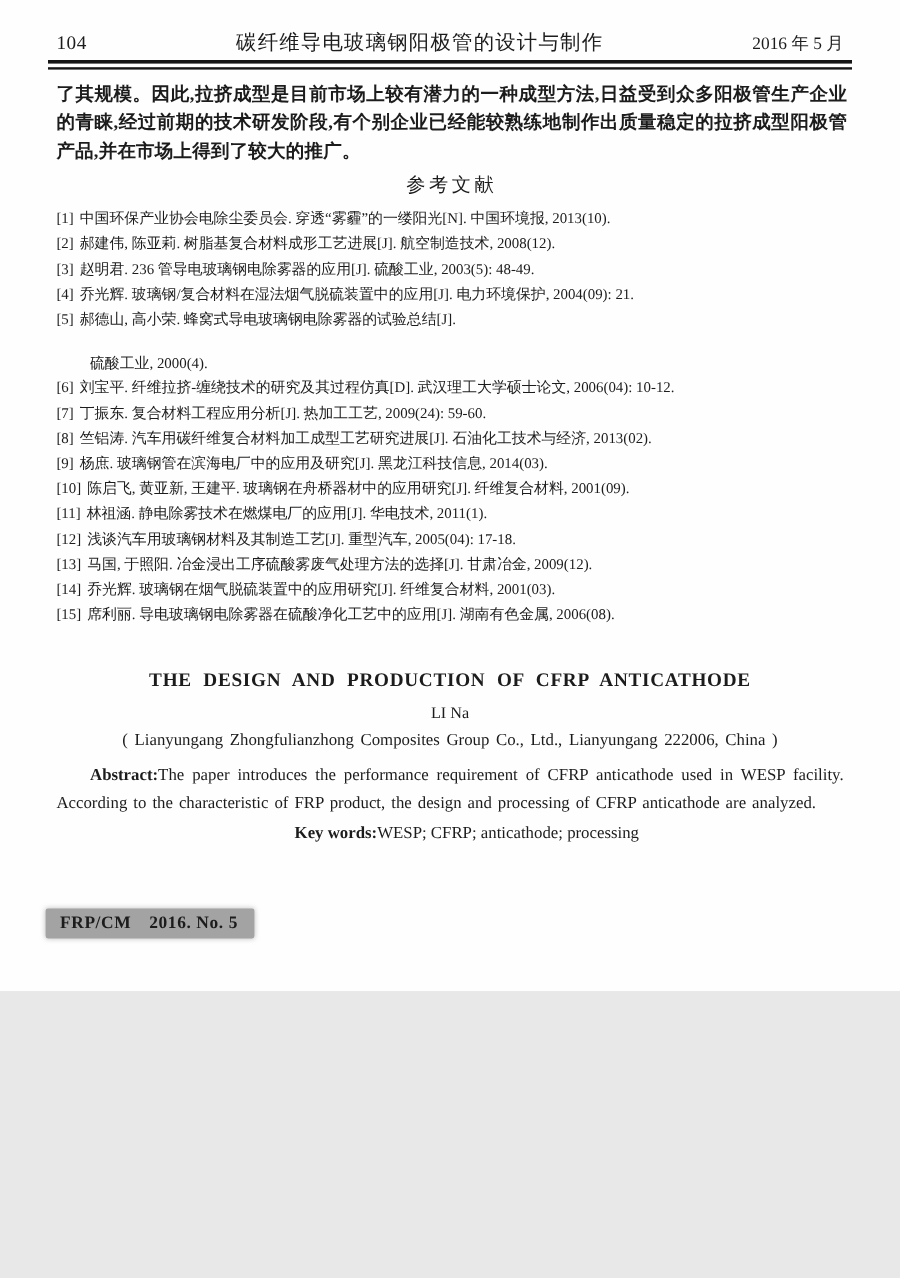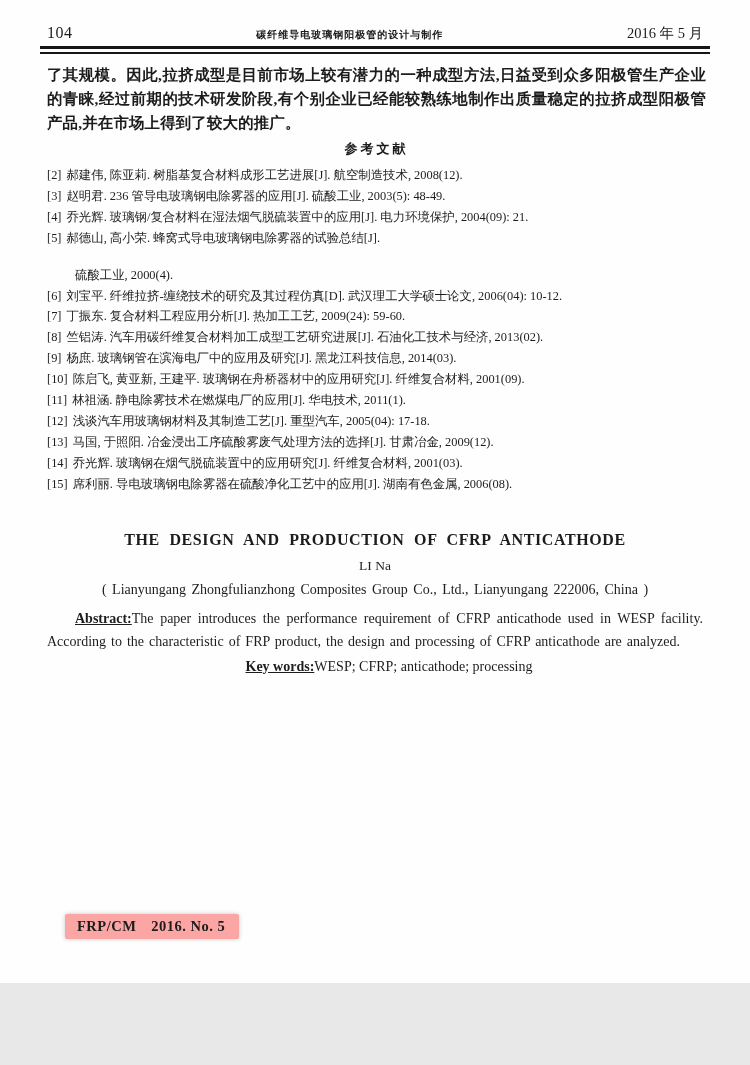--- a/index.html
+++ b/index.html
@@ -1,32 +1,32 @@
 <!DOCTYPE html>
 <html><head>
 <meta charset="utf-8">
 <style>
   html,body{margin:0;padding:0;background:#e8e8e8;}
   .page{
     position:relative;
-    width:750px;height:983px;
+    width:750px;height:826px;
     margin:0 auto;
     background:#fefefe;
     color:#1c1c1c;
     font-family:"Liberation Serif","DejaVu Serif",serif;
     overflow:hidden;
     box-sizing:border-box;
   }
   
   .hdr{
     display:flex;justify-content:space-between;align-items:baseline;
     margin:24px 47px 0 47px;
   }
   .hdr .pagenum{font-size:16px;letter-spacing:.5px;}
-  .hdr .runtitle{font-size:10px;font-weight:bold;letter-spacing:1px;}
+  .hdr .runtitle{font-size:17px;font-weight:normal;letter-spacing:1px;}
   .hdr .issuedate{font-size:14.5px;}
   .hdr-rule{
     margin:3px 40px 0 40px;
     border-top:3px solid #161616;
     border-bottom:2px solid #161616;
     height:3px;
   }
   
   .cols{
     display:flex;gap:16px;
@@ -38,21 +38,21 @@
   .body-text{
     margin:0;
     font-size:15.4px;line-height:24px;
     text-align:justify;letter-spacing:.2px;
     font-weight:600;
   }
   .body-text.indent{text-indent:2em;}
   .refs-heading{
     margin:5px 0 7px 0;
     text-align:center;
-    font-size:13px;font-weight:bold;letter-spacing:3px;
+    font-size:16px;font-weight:normal;letter-spacing:3px;
   }
   .ref{
     margin:0;
     font-size:12.4px;line-height:20.9px;
     text-align:justify;
     padding-left:28px;text-indent:-28px;
   }
   .ref.cont{text-indent:0;}
   .ref-label{margin-right:5px;}
   
@@ -70,25 +70,25 @@
   .eng-abstract{
     margin:9px 0 0 0;
     font-size:14px;line-height:23.5px;
     text-align:justify;text-indent:2em;word-spacing:1.5px;
   }
   .eng-keywords{
     margin:1px 0 0 0;
     font-size:14px;line-height:23.5px;
     text-align:center;text-indent:2em;
   }
-  .eng b{font-weight:bold;text-decoration:underline;}
+  .eng b{font-weight:bold;}
   
   .footer-box{
-    position:absolute;left:65px;bottom:44px;
-    background:#fca5a5;
+    position:absolute;left:38px;bottom:44px;
+    background:#a3a3a3;
     padding:3px 14px 4px 12px;
     border-radius:2px;
     box-shadow:0 0 4px rgba(160,160,160,.6);
   }
   .footer-box span{
     font-size:14.5px;font-weight:bold;letter-spacing:.5px;
   }
   .scan-noise{
     position:absolute;left:95px;top:1021px;width:340px;height:3px;
     background:repeating-linear-gradient(90deg,#9a9a9a 0 2px,transparent 2px 5px);
@@ -106,20 +106,21 @@
     <span class="issuedate">2016 年 5 月</span>
   </header>
   <div class="hdr-rule"></div>
 
   <div class="cols">
 
     <div class="col">
       <p class="body-text">了其规模。因此,拉挤成型是目前市场上较有潜力的一种成型方法,日益受到众多阳极管生产企业的青睐,经过前期的技术研发阶段,有个别企业已经能较熟练地制作出质量稳定的拉挤成型阳极管产品,并在市场上得到了较大的推广。</p>
       <h3 class="refs-heading">参考文献</h3>
 
+      <p class="ref"><span class="ref-label">[1]</span><span>中国环保产业协会电除尘委员会. 穿透“雾霾”的一缕阳光[N]. 中国环境报, 2013(10).</span></p>
       <p class="ref"><span class="ref-label">[2]</span><span>郝建伟, 陈亚莉. 树脂基复合材料成形工艺进展[J]. 航空制造技术, 2008(12).</span></p>
       <p class="ref"><span class="ref-label">[3]</span><span>赵明君. 236 管导电玻璃钢电除雾器的应用[J]. 硫酸工业, 2003(5): 48-49.</span></p>
       <p class="ref"><span class="ref-label">[4]</span><span>乔光辉. 玻璃钢/复合材料在湿法烟气脱硫装置中的应用[J]. 电力环境保护, 2004(09): 21.</span></p>
       <p class="ref"><span class="ref-label">[5]</span><span>郝德山, 高小荣. 蜂窝式导电玻璃钢电除雾器的试验总结[J].</span></p>
     </div>
 
     <div class="col">
       <p class="ref cont"><span>硫酸工业, 2000(4).</span></p>
       <p class="ref"><span class="ref-label">[6]</span><span>刘宝平. 纤维拉挤-缠绕技术的研究及其过程仿真[D]. 武汉理工大学硕士论文, 2006(04): 10-12.</span></p>
       <p class="ref"><span class="ref-label">[7]</span><span>丁振东. 复合材料工程应用分析[J]. 热加工工艺, 2009(24): 59-60.</span></p>

